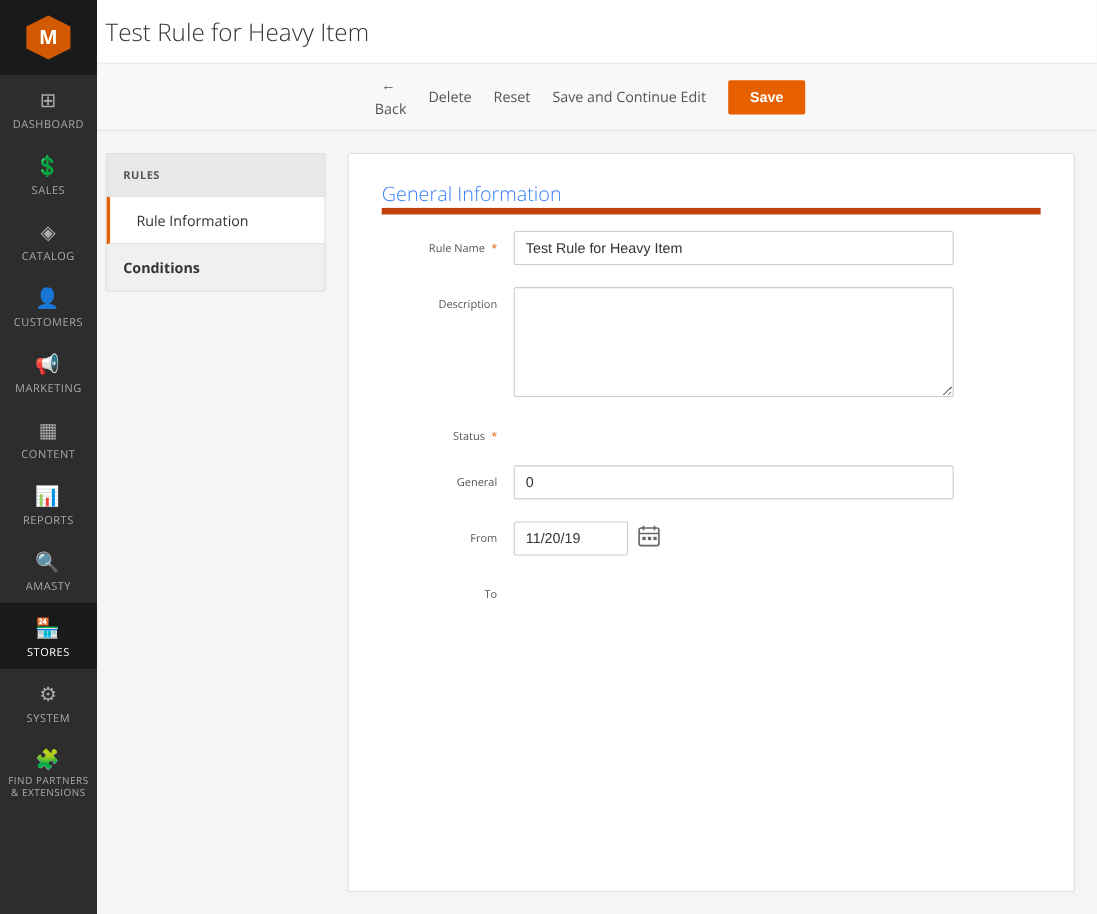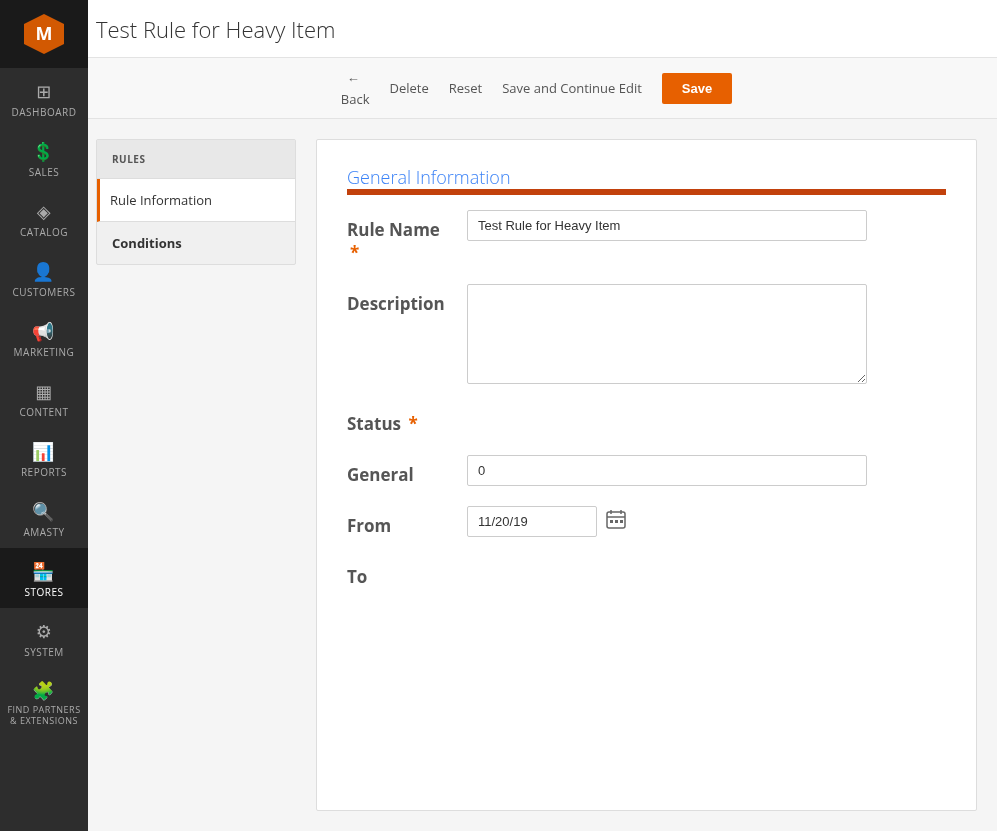--- a/index.html
+++ b/index.html
@@ -134,21 +134,21 @@
       color: #333;
       border-bottom: 1px solid #ddd;
       font-size: 13px;
       position: relative;
     }
     .rules-nav-item:last-child { border-bottom: none; font-weight: bold; }
     .rules-nav-item.active {
       background: #fff;
       border-left: 3px solid #e76000;
     }
-    .rules-nav-item.active { padding-left: 10px; }
+    .rules-nav-item.active { padding-left: 24px; }
 
     
     .right-panel {
       flex: 1;
       background: #fff;
       border: 1px solid #ddd;
       border-radius: 2px;
       padding: 25px 30px;
     }
     .section-title {
@@ -160,26 +160,25 @@
     }
 
     .form-group {
       display: flex;
       align-items: flex-start;
       margin-bottom: 20px;
     }
     .form-label {
       width: 120px;
       padding-top: 8px;
-      text-align: left;
+      text-align: right;
       padding-right: 15px;
-      font-size: 17px;
+      font-size: 10px;
       color: #555;
       flex-shrink: 0;
-      font-weight: bold;
     }
     .form-label .required {
       color: #e76000;
       margin-left: 3px;
     }
     .form-control {
       flex: 1;
       max-width: 400px;
       padding: 7px 10px;
       border: 1px solid #ccc;
@@ -225,21 +224,21 @@
       align-items: center;
       gap: 8px;
     }
     .date-input {
       padding: 7px 10px;
       border: 1px solid #ccc;
       border-radius: 2px;
       font-size: 13px;
       color: #333;
       background: #fff;
-      width: 130px;
+      width: 104px;
     }
     .calendar-btn {
       border: none;
       background: none;
       cursor: pointer;
       font-size: 18px;
       color: #666;
       padding: 0;
     }
 

